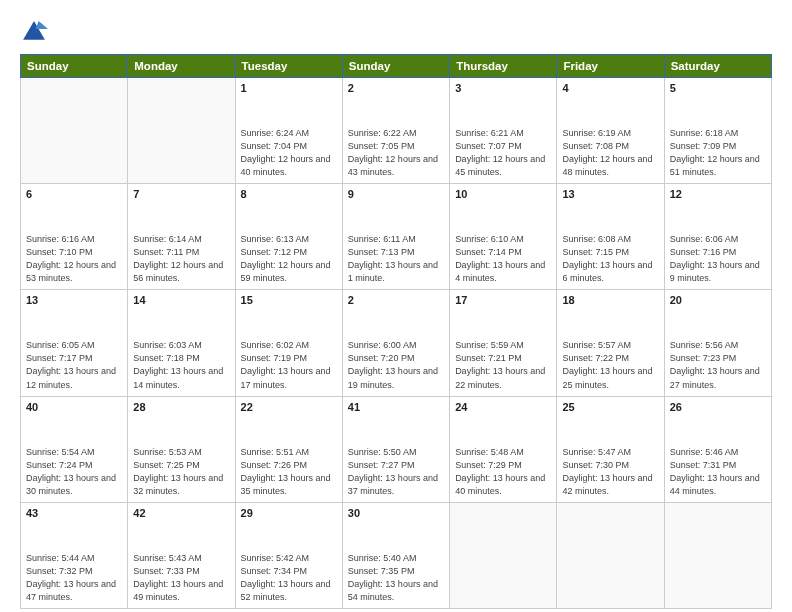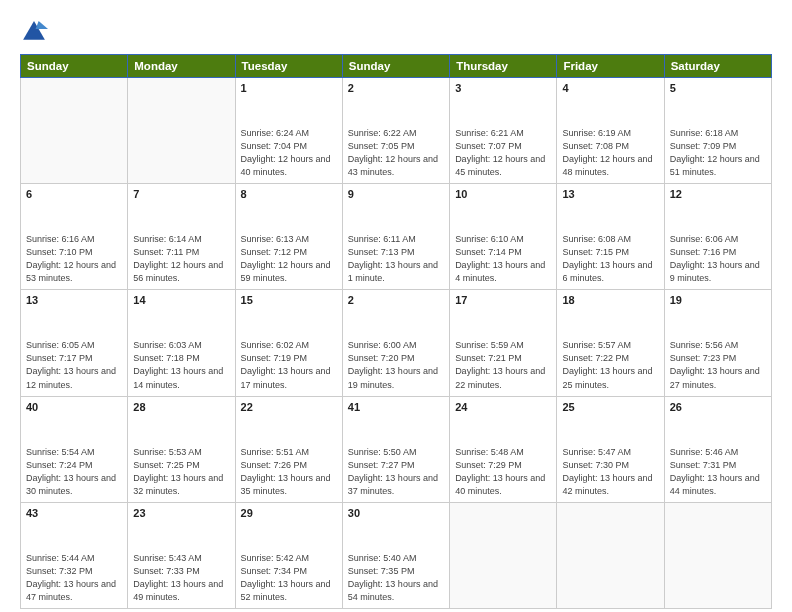--- a/index.html
+++ b/index.html
@@ -201,21 +201,21 @@
           </td>
           <td>
             <div class="day-number">17</div>
             <div class="day-info">Sunrise: 5:59 AM<br>Sunset: 7:21 PM<br>Daylight: 13 hours and 22 minutes.</div>
           </td>
           <td>
             <div class="day-number">18</div>
             <div class="day-info">Sunrise: 5:57 AM<br>Sunset: 7:22 PM<br>Daylight: 13 hours and 25 minutes.</div>
           </td>
           <td>
-            <div class="day-number">19</div>
+            <div class="day-number">20</div>
             <div class="day-info">Sunrise: 5:56 AM<br>Sunset: 7:23 PM<br>Daylight: 13 hours and 27 minutes.</div>
           </td>
         </tr>
         <tr>
           <td>
             <div class="day-number">40</div>
             <div class="day-info">Sunrise: 5:54 AM<br>Sunset: 7:24 PM<br>Daylight: 13 hours and 30 minutes.</div>
           </td>
           <td>
             <div class="day-number">28</div>
@@ -241,21 +241,21 @@
             <div class="day-number">26</div>
             <div class="day-info">Sunrise: 5:46 AM<br>Sunset: 7:31 PM<br>Daylight: 13 hours and 44 minutes.</div>
           </td>
         </tr>
         <tr>
           <td>
             <div class="day-number">43</div>
             <div class="day-info">Sunrise: 5:44 AM<br>Sunset: 7:32 PM<br>Daylight: 13 hours and 47 minutes.</div>
           </td>
           <td>
-            <div class="day-number">23</div>
+            <div class="day-number">42</div>
             <div class="day-info">Sunrise: 5:43 AM<br>Sunset: 7:33 PM<br>Daylight: 13 hours and 49 minutes.</div>
           </td>
           <td>
             <div class="day-number">29</div>
             <div class="day-info">Sunrise: 5:42 AM<br>Sunset: 7:34 PM<br>Daylight: 13 hours and 52 minutes.</div>
           </td>
           <td>
             <div class="day-number">30</div>
             <div class="day-info">Sunrise: 5:40 AM<br>Sunset: 7:35 PM<br>Daylight: 13 hours and 54 minutes.</div>
           </td>

